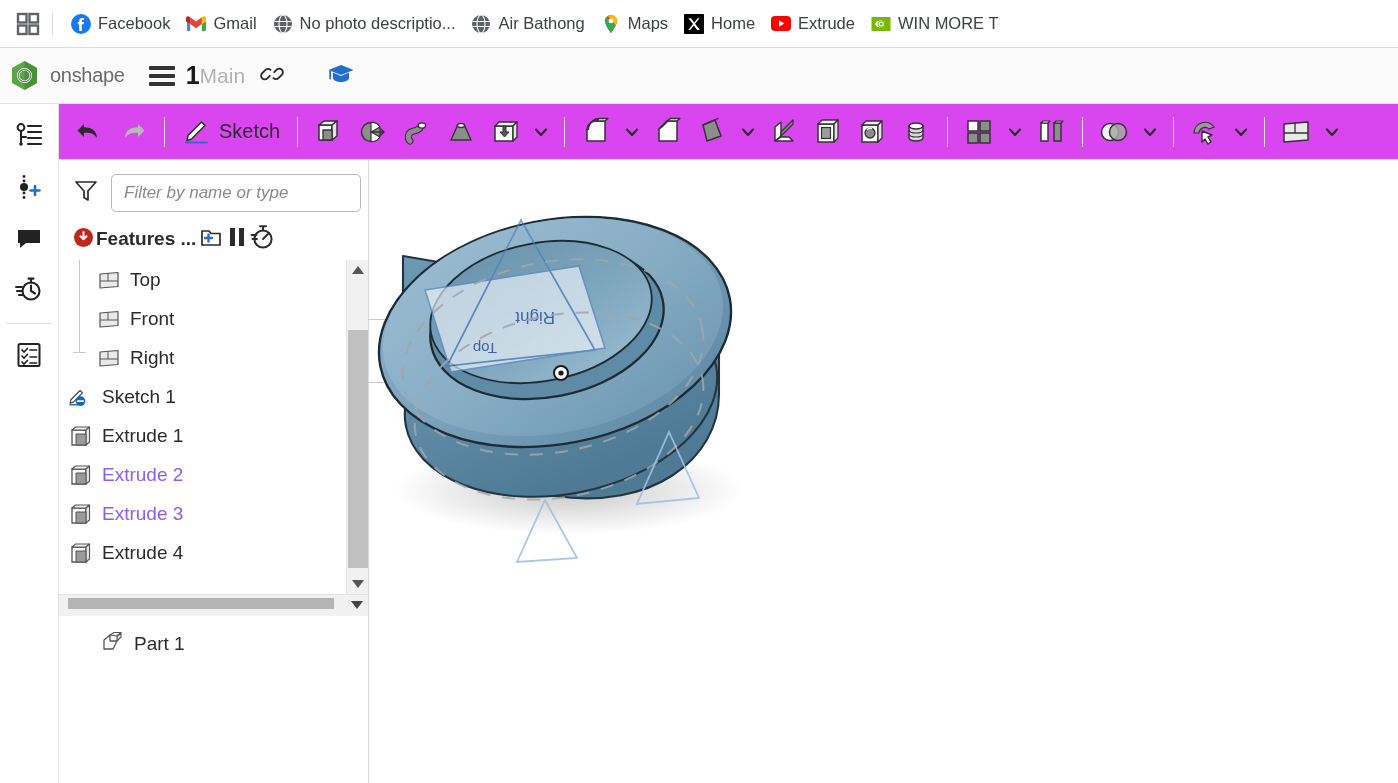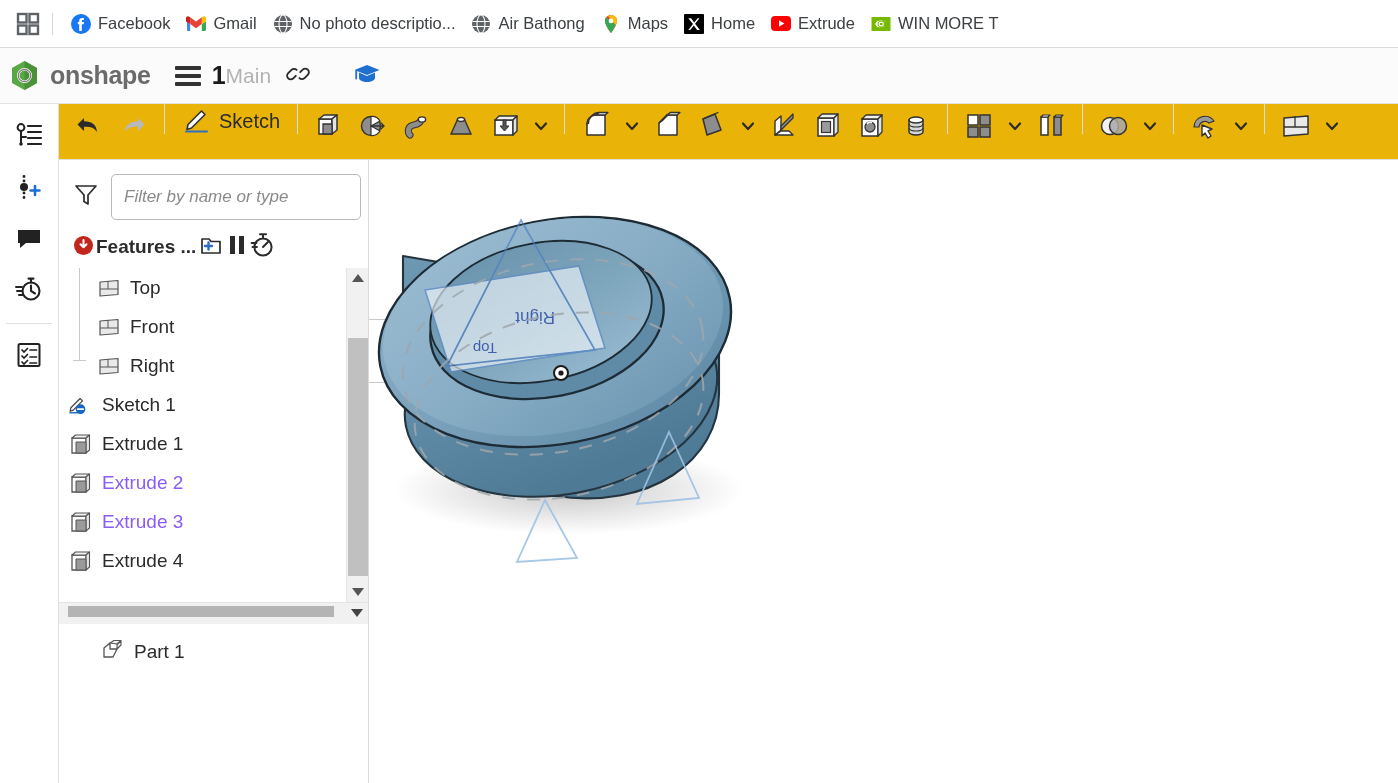--- a/index.html
+++ b/index.html
@@ -54,23 +54,22 @@
   #doc-header {
     height: 56px;
     background: #fbfbfb;
     display: flex;
     align-items: center;
     padding-left: 8px;
     border-bottom: 1px solid #e2e2e2;
   }
   #brand { display: flex; align-items: center; gap: 9px; }
   #brand-name {
-    font-size: 25px; color: #6b6b6b; letter-spacing: -0.3px;
+    font-size: 20px; color: #6b6b6b; letter-spacing: -0.3px;
     font-family: "Liberation Sans", sans-serif;
-    font-weight: bold;
   }
   #hamburger { margin-left: 24px; display:flex; flex-direction: column; gap: 4px; }
   #hamburger i { display:block; width: 26px; height: 4px; background: #333; border-radius: 1px; }
   #doc-num { margin-left: 11px; font-size: 25px; font-weight: bold; color: #1a1a1a; }
   #branch-name { font-size: 21px; color: #b2b2b2; }
   #link-icon { margin-left: 14px; }
   #learn-icon { margin-left: 42px; }
 
   
   #body-wrap { display: flex; height: 679px; }
@@ -91,23 +90,23 @@
     margin-bottom: 7px;
   }
   .rail-divider { width: 46px; height: 1px; background: #dfdfdf; margin: 5px 0 9px 0; }
 
   
   #content-col { flex: 1 1 auto; display: flex; flex-direction: column; min-width: 0; }
 
   
   #feature-toolbar {
     height: 56px;
-    background: #eab308;
+    background: #d946ef;
     border-bottom: 1px solid #e0e0e0;
-    display: flex; align-items: flex-start;
+    display: flex; align-items: center;
     padding-left: 8px;
     gap: 0;
     overflow: hidden;
   }
   .tb-btn {
     height: 44px; min-width: 44px;
     display: flex; align-items: center; justify-content: center;
     flex: 0 0 auto;
   }
   .tb-caret {
@@ -130,21 +129,21 @@
     display: flex; flex-direction: column;
     flex: 0 0 auto;
     position: relative;
   }
   #filter-row {
     display: flex; align-items: center; gap: 12px;
     padding: 14px 12px 10px 14px;
   }
   #filter-input {
     flex: 1 1 auto;
-    height: 46px;
+    height: 38px;
     border: 1px solid #b9b9b9;
     border-radius: 5px;
     padding: 0 12px;
     font-size: 17px;
     font-style: italic;
     color: #8a8a8a;
     font-family: "Liberation Sans", sans-serif;
     background: #fff;
     outline: none;
   }

